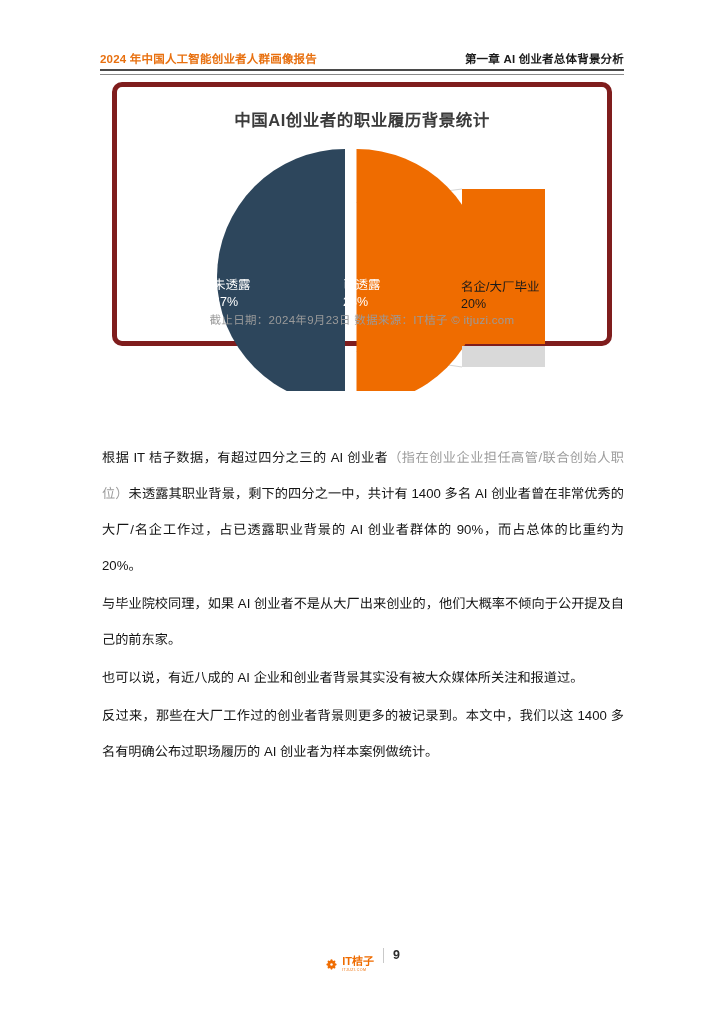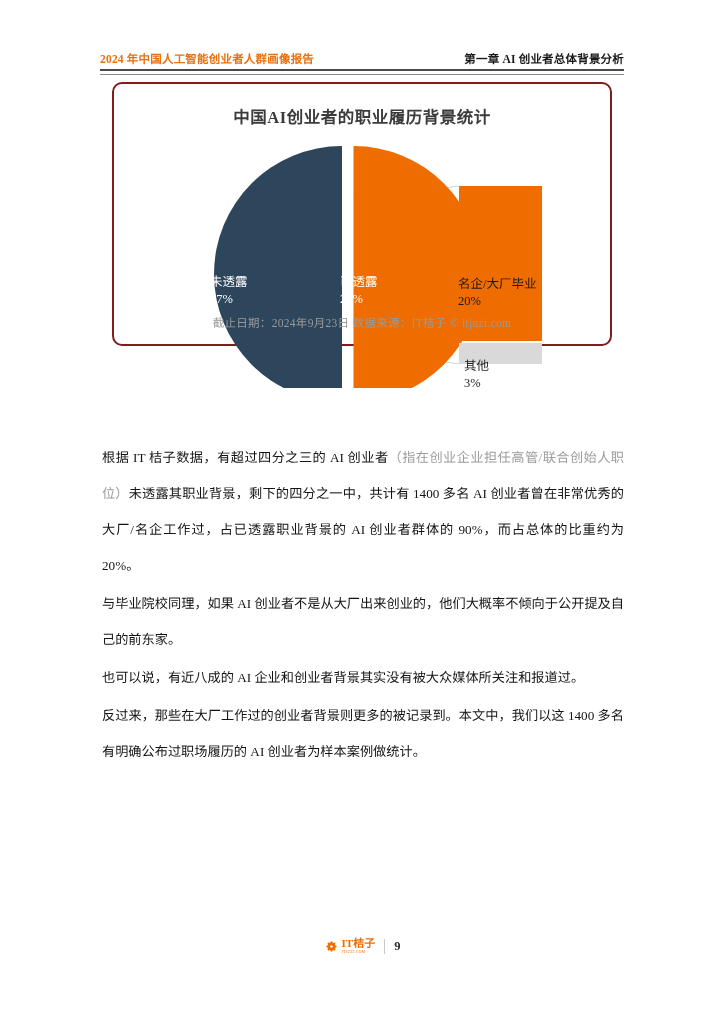--- a/index.html
+++ b/index.html
@@ -13,21 +13,20 @@
     position: relative;
     font-family: "Liberation Sans", "DejaVu Sans", sans-serif;
     color: #1c1c1c;
     overflow: hidden;
   }
 
   .page {
     position: absolute;
     inset: 0;
     background: #ffffff;
-    font-family: Liberation Serif, serif;
   }
 
   
   .header {
     position: absolute;
     left: 100px;
     top: 50px;
     width: 524px;
     display: flex;
     justify-content: space-between;
@@ -58,21 +57,21 @@
   }
 
   
   .chart-card {
     position: absolute;
     left: 112px;
     top: 82px;
     width: 500px;
     height: 264px;
     background: #ffffff;
-    border: 2px solid #7f1d1d;
+    border: 5px solid #7f1d1d;
     border-radius: 10px;
     box-sizing: border-box;
   }
 
   .chart-title {
     position: absolute;
     left: 0;
     top: 20px;
     width: 100%;
     text-align: center;
@@ -161,20 +160,21 @@
     width: 724px;
     display: flex;
     align-items: center;
     justify-content: center;
     gap: 9px;
   }
   .logo-wrap {
     display: flex;
     align-items: center;
     gap: 3px;
+    margin-top: 18px;
   }
   .logo-mark { display: block; }
   .logo-text {
     display: flex;
     flex-direction: column;
     line-height: 1;
   }
   .logo-cn {
     font-size: 11px;
     font-weight: bold;
@@ -251,24 +251,20 @@
       <div class="slice-label label-disclosed">
         <span class="l1">已透露</span>
         <span class="l2">23%</span>
       </div>
 
       <div class="slice-label label-bigfirm">
         <span class="l1">名企/大厂毕业</span>
         <span class="l2">20%</span>
       </div>
 
-      <div class="slice-label label-other">
-        <span class="l1">其他</span>
-        <span class="l2">3%</span>
-      </div>
     </div>
 
     <div class="chart-note">截止日期：2024年9月23日    数据来源：IT桔子 © itjuzi.com</div>
   </div>
 
   <div class="body-text">
     <p><span>根据 IT 桔子数据，有超过四分之三的 AI 创业者</span><span class="muted">（指在创业企业担任高管/联合创始人职位）</span><span>未透露其职业背景，剩下的四分之一中，共计有 1400 多名 AI 创业者曾在非常优秀的大厂/名企工作过，占已透露职业背景的 AI 创业者群体的 90%，而占总体的比重约为 20%。</span></p>
     <p>与毕业院校同理，如果 AI 创业者不是从大厂出来创业的，他们大概率不倾向于公开提及自己的前东家。</p>
     <p>也可以说，有近八成的 AI 企业和创业者背景其实没有被大众媒体所关注和报道过。</p>
     <p>反过来，那些在大厂工作过的创业者背景则更多的被记录到。本文中，我们以这 1400 多名有明确公布过职场履历的 AI 创业者为样本案例做统计。</p>

